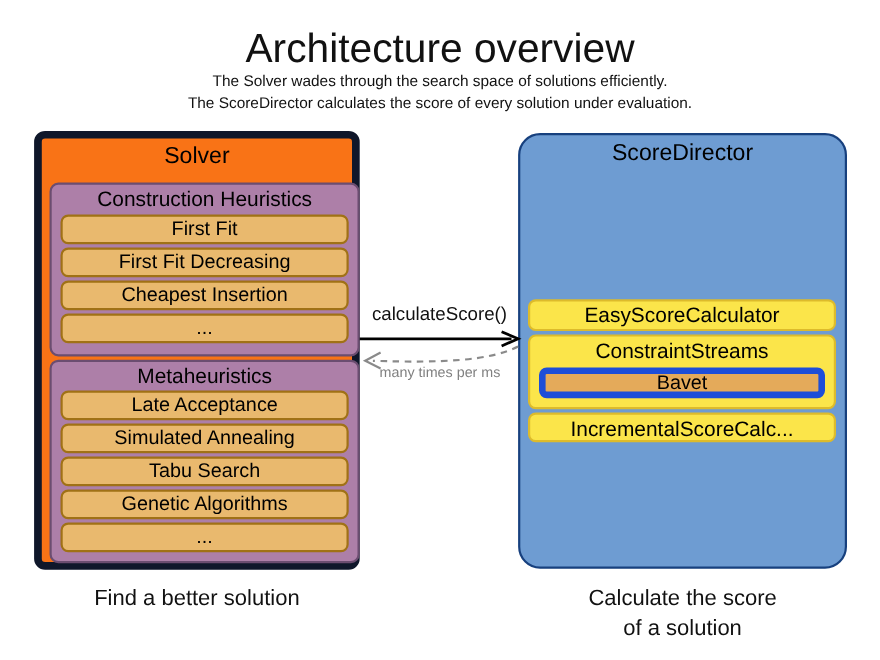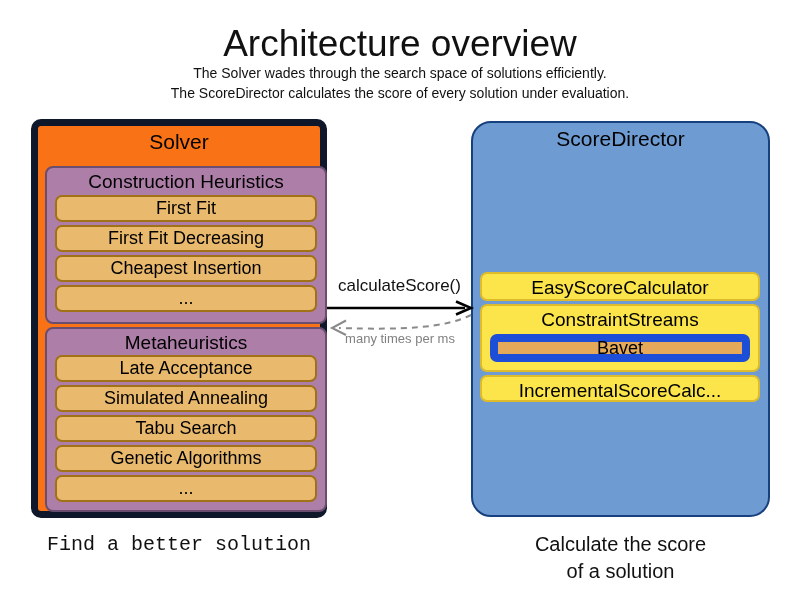--- a/index.html
+++ b/index.html
@@ -57,40 +57,40 @@
   }
   .yellow-1 { top: 105px; height: 29px; }
   .yellow-2 { top: 137px; height: 68px; padding-left: 12px; }
   .yellow-3 { top: 208px; height: 27px; }
   .yellow-label {
     position: absolute; left: 0; top: 0; width: 100%;
     text-align: center; font-size: 19px; line-height: 27px;
   }
   .bavet-box {
     position: absolute; left: 8px; top: 28px; width: 260px; height: 28px;
-    background: #e4aa5a; border: 8px solid #1d4ed8; border-radius: 7px;
+    background: #e4aa5a; border: 6px solid #1d4ed8; border-radius: 7px;
     box-sizing: border-box; display: flex; align-items: center; justify-content: center;
     font-size: 18px;
   }
 
   .call-label {
     position: absolute; left: 327px; top: 276px; width: 145px;
     text-align: center; font-size: 17px; color: #111;
   }
   .arrows-svg { position: absolute; left: 325px; top: 300px; width: 150px; height: 40px; }
   .freq-label {
     position: absolute; left: 325px; top: 331px; width: 150px;
     text-align: center; font-size: 13px; color: #808080;
   }
 
   .caption {
     position: absolute; top: 531px; text-align: center;
     font-size: 20px; line-height: 27px; color: #111;
   }
-  .caption-left { left: 31px; width: 296px; font-family: Liberation Mono, monospace; }
+  .caption-left { left: 31px; width: 296px; }
   .caption-right { left: 471px; width: 299px; }
 </style>
 </head>
 <body>
 
 <div class="stage">
 
   <div class="title">Architecture overview</div>
   <div class="subtitle s1">The Solver wades through the search space of solutions efficiently.</div>
   <div class="subtitle s2">The ScoreDirector calculates the score of every solution under evaluation.</div>

